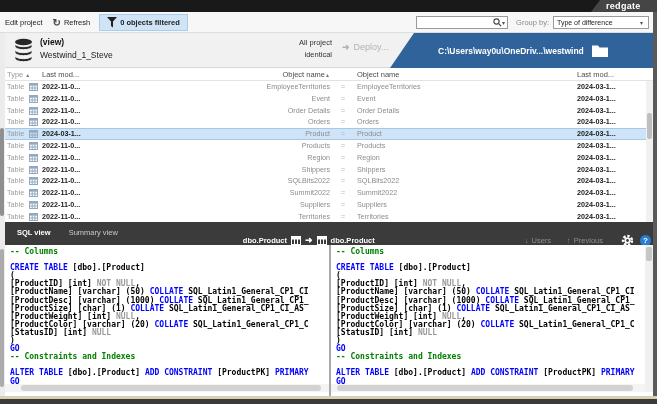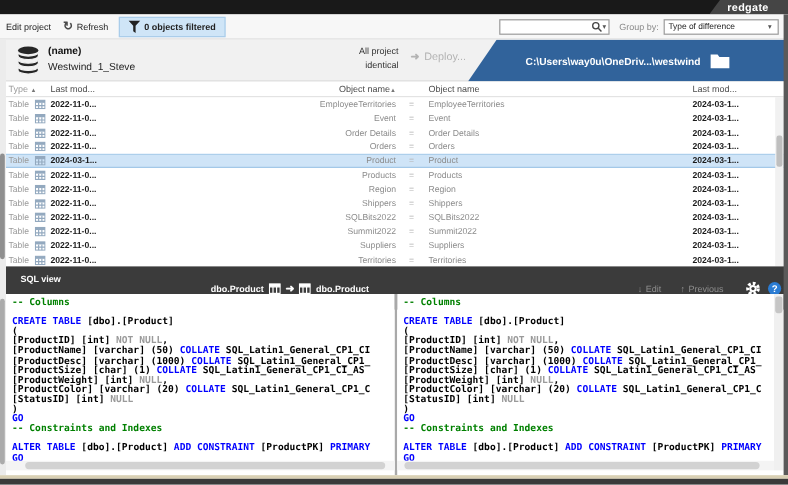--- a/index.html
+++ b/index.html
@@ -142,21 +142,21 @@
 
 <div class="abs dsheader">
   <span class="db-icon">
     <svg width="21" height="24" viewBox="0 0 21 24">
       <ellipse cx="10.5" cy="4" rx="8.5" ry="3.2" fill="#262626"></ellipse>
       <path d="M2 5.5 a8.5 3.2 0 0 0 17 0 v3 a8.5 3.2 0 0 1 -17 0 Z" fill="#262626" stroke="#f1f1f1" stroke-width="1"></path>
       <path d="M2 11.5 a8.5 3.2 0 0 0 17 0 v3 a8.5 3.2 0 0 1 -17 0 Z" fill="#262626" stroke="#f1f1f1" stroke-width="1"></path>
       <path d="M2 17.5 a8.5 3.2 0 0 0 17 0 v3 a8.5 3.2 0 0 1 -17 0 Z" fill="#262626" stroke="#f1f1f1" stroke-width="1"></path>
     </svg>
   </span>
-  <div class="db-name1">(name)</div>
+  <div class="db-name1">(view)</div>
   <div class="db-name2">Westwind_1_Steve</div>
   <div class="status-1">All project</div>
   <div class="status-2">identical</div>
   <div class="deploy-btn">
     <span class="arr">➜</span>
     <span>Deploy...</span>
   </div>
   <div class="banner">
     <span class="banner-path">C:\Users\way0u\OneDriv...\westwind</span>
     <span style="margin-left:8px;">
@@ -382,20 +382,21 @@
       </div>
     </div>
   <div class="gvscroll">
     <div class="gvthumb"></div>
   </div>
 </div>
 
 <div class="abs tabbar">
   <div class="tabs" id="tabs">
       <div class="tab active">SQL view</div>
+      <div class="tab">Summary view</div>
     </div>
   <div class="objpair">
     <span>dbo.Product</span>
     <span>
       <svg width="10" height="9" viewBox="0 0 10 9">
           <rect x="0.5" y="0.5" width="9" height="8" fill="none" stroke="#fff"></rect>
           <line x1="0.5" y1="3" x2="9.5" y2="3" stroke="#fff"></line>
           <line x1="3.5" y1="3" x2="3.5" y2="8.5" stroke="#fff"></line>
           <line x1="6.5" y1="3" x2="6.5" y2="8.5" stroke="#fff"></line>
           <rect x="0.5" y="0.5" width="9" height="2.5" fill="#fff"></rect>
@@ -409,21 +410,21 @@
           <line x1="3.5" y1="3" x2="3.5" y2="8.5" stroke="#fff"></line>
           <line x1="6.5" y1="3" x2="6.5" y2="8.5" stroke="#fff"></line>
           <rect x="0.5" y="0.5" width="9" height="2.5" fill="#fff"></rect>
         </svg>
     </span>
     <span>dbo.Product</span>
   </div>
   <div class="navbtns">
     <span class="nb">
       <span>↓</span>
-      <span>Edit</span>
+      <span>Users</span>
     </span>
     <span class="nb">
       <span>↑</span>
       <span>Previous</span>
     </span>
   </div>
   <span class="gearwrap">
     <svg width="13" height="13" viewBox="0 0 13 13">
       <circle cx="6.5" cy="6.5" r="4.4" fill="none" stroke="#fff" stroke-width="2.6" stroke-dasharray="2.3 1.7"></circle>
       <circle cx="6.5" cy="6.5" r="3.1" fill="#fff"></circle>

